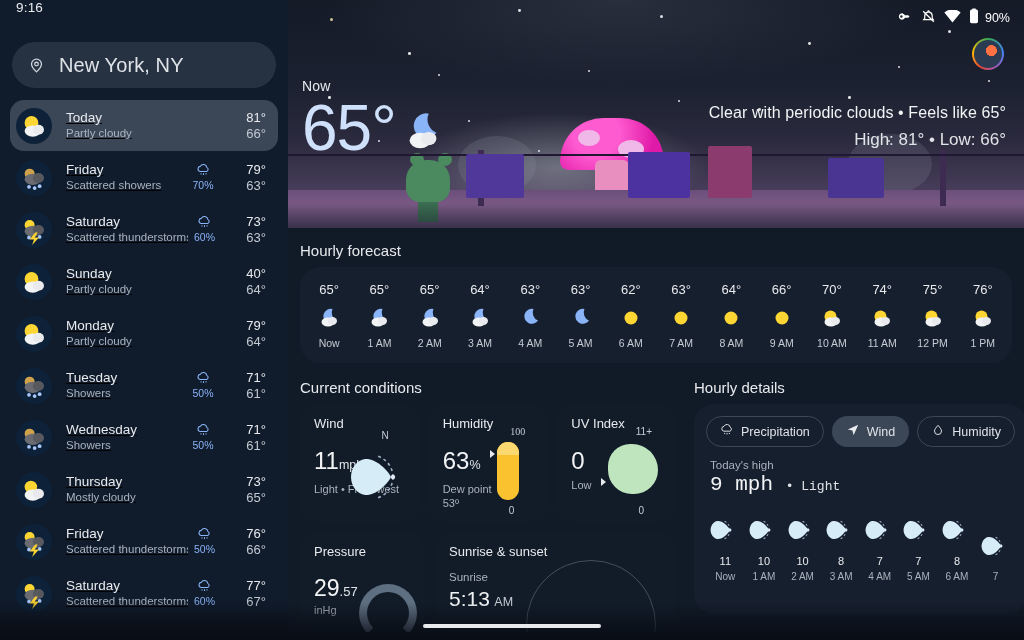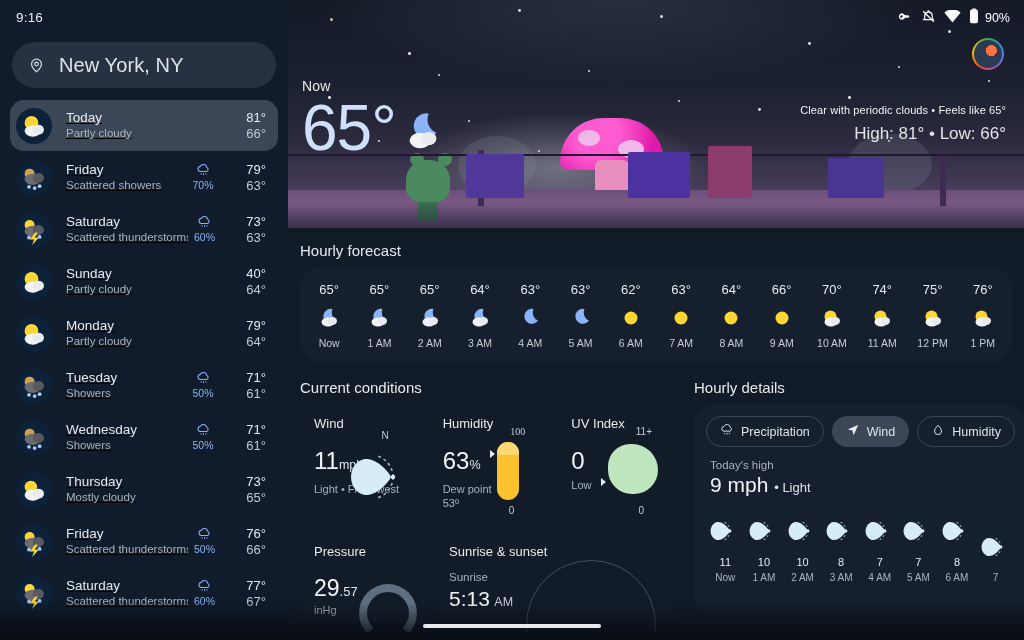--- a/index.html
+++ b/index.html
@@ -13,21 +13,21 @@
 
   
   .sidebar {
     width: 288px; height: 640px;
     background: #101b2b;
     position: relative;
     overflow: hidden;
     flex: 0 0 288px;
   }
   .status-left {
-    height: 34px; display: flex; align-items: center; padding-left: 16px;
+    height: 34px; display: flex; align-items: flex-start; padding-left: 16px;
   }
   .status-left .clock { color: #e8eaed; font-size: 13.5px; font-weight: 500; letter-spacing: .2px; }
 
   .searchbar {
     margin: 8px 12px 10px 12px;
     height: 46px;
     background: #263241;
     border-radius: 26px;
     display: flex; align-items: center;
     padding: 0 16px;
@@ -104,21 +104,21 @@
     background: radial-gradient(circle at 62% 38%, #ff7043 0 22%, #2b3b52 23% 100%);
   }
 
   .now-block { position: absolute; left: 14px; top: 78px; z-index: 5; }
   .now-label { color: #e8eaed; font-size: 14px; letter-spacing:.2px;}
   .now-row { display:flex; align-items: flex-start; margin-top: 2px; }
   .now-temp { color: #cfe0fb; font-size: 64px; font-weight: 400; line-height: 64px; letter-spacing: -1px;}
   .now-icon { margin-left: 4px; margin-top: 10px; }
 
   .hero-right { position: absolute; right: 18px; top: 104px; text-align: right; z-index: 5;}
-  .hero-cond { color: #f1f3f4; font-size: 11px; letter-spacing: .1px;}
+  .hero-cond { color: #f1f3f4; font-size: 16px; letter-spacing: .1px;}
   .hero-hilo { color: #e0e3e7; font-size: 17px; margin-top: 8px;}
 
   
   .scene { position:absolute; left:0; right:0; bottom:0; height: 100px; }
   .ground { position:absolute; left:0; right:0; bottom:0; height: 38px;
     background: linear-gradient(#6a4f7a 0%, #7b5a85 40%, #6d4d78 100%); }
   .water { position:absolute; left:0; right:0; bottom: 26px; height: 8px; background: #4b6fa8; opacity:.55;}
   .mushroom-stem { position:absolute; left: 307px; bottom: 22px; width: 34px; height: 46px; background:#e98fc0; border-radius: 6px 6px 3px 3px;}
   .mushroom-cap { position:absolute; left: 272px; bottom: 58px; width: 104px; height: 52px;
     background: radial-gradient(circle at 35% 30%, #ff5bd0 0 30%, #e01aa8 75%);
@@ -165,21 +165,21 @@
 
   .hd-card { margin: 0 12px 0 6px; background:#161f2e; border-radius: 20px; padding: 12px; position: relative; height: 210px; overflow: hidden;}
   .chips { display:flex; gap: 8px; }
   .chip {
     display:flex; align-items:center; gap: 7px;
     height: 31px; padding: 0 13px; border-radius: 16px;
     border: 1px solid #3c4757; color:#dfe3e8; font-size: 12.5px; white-space: nowrap;
   }
   .chip.active { background:#3b4757; border-color: transparent; }
   .hd-sub { color:#aab2bc; font-size: 11.5px; margin: 12px 0 2px 4px;}
-  .hd-big { color:#f1f3f4; font-size: 21px; margin-left: 4px; line-height: 24px;}
+  .hd-big { color:#f1f3f4; font-size: 21px; margin-left: 4px; line-height: 24px; font-family: Liberation Mono, monospace;}
   .hd-big .sm { font-size: 13px; color:#dfe3e8;}
   .hd-chart { display:flex; align-items:flex-end; margin-top: 14px; }
   .hd-col { flex: 1 1 0; text-align:center;}
   .hd-col .arr { height: 34px; display:flex; align-items:center; justify-content:center;}
   .hd-col .v { color:#e8eaed; font-size: 11px; margin-top: 8px; font-weight:500;}
   .hd-col .h { color:#aab2bc; font-size: 10px; margin-top: 4px;}
 
   .bottom-fade {
     position:absolute; left:288px; right:0; bottom:0; height: 38px;
     background: linear-gradient(rgba(10,15,24,0), rgba(7,11,18,.92));

